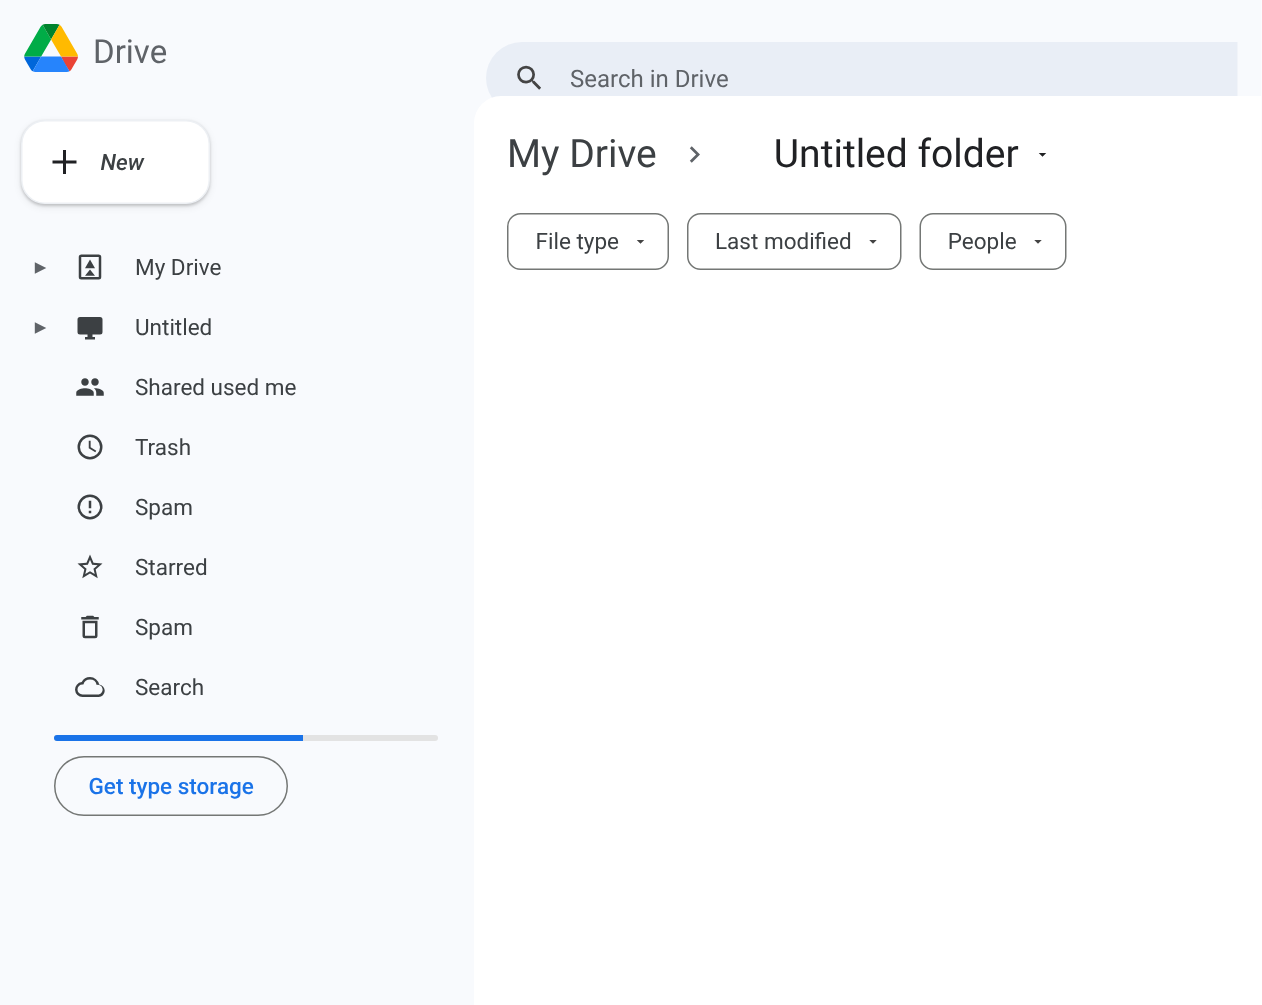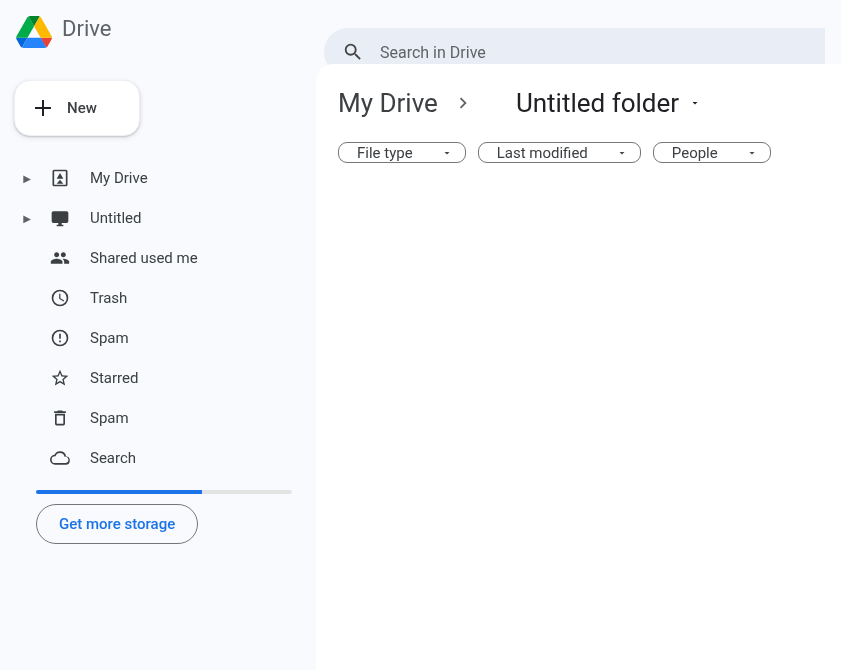--- a/index.html
+++ b/index.html
@@ -1,41 +1,41 @@
 <!DOCTYPE html>
 <html><head>
   <meta charset="utf-8">
   <style>
     * { margin:0; padding:0; box-sizing:border-box; font-family:'Google Sans',Roboto,Arial,sans-serif; }
     body { width:841px; height:670px; background:#f8fafd; overflow:hidden; color:#202124; }
     .header { display:flex; align-items:center; height:64px; padding:0 16px 0 16px; gap:8px; }
-    .logo-wrap { display:flex; align-items:flex-start; gap:10px; width:300px; }
+    .logo-wrap { display:flex; align-items:flex-end; gap:10px; width:300px; }
     .logo-text { font-size:22px; color:#5f6368; }
     .search { flex:1; margin-left:0; background:#e9eef6; height:48px; border-radius:24px 0 0 24px; display:flex; align-items:center; padding:0 18px; gap:16px;margin-top:40px; }
     .search-ic { color:#444; }
     .search-ph { color:#5f6368; font-size:16px; }
     .layout { display:flex; height:calc(670px - 64px); }
     .sidebar { width:316px; padding:16px 12px 0 14px; }
     .new-btn { background:#fff; border:1px solid #edf0f4; border-radius:16px; height:56px; width:126px; display:flex; align-items:center; gap:12px; padding:0 20px 0 16px; font-size:15px; box-shadow:0 1px 2px rgba(0,0,0,.18),0 2px 6px rgba(0,0,0,.08); cursor:pointer; margin-bottom:22px; }
-    .new-btn span.label { font-weight:500; color:#3c4043; }
+    .new-btn span.label { font-weight:500; color:#3c4043;font-style:italic; }
     .nav { list-style:none; }
     .nav li { display:flex; align-items:center; height:40px; padding:0 12px 0 8px; gap:18px; border-radius:20px; font-size:15px; color:#3c4043; cursor:pointer; }
     .nav li .arrow { width:10px; text-align:center; color:#5f6368; font-size:10px; }
     .nav li .ic { width:22px; text-align:center; color:#3c4043; }
     .storage-bar { margin:12px 12px 10px 22px; height:4px; background:#e3e3e3; border-radius:2px; overflow:hidden; }
     .storage-bar .fill { height:100%; background:#1a73e8; width:var(--pct); }
     .storage-text { margin:0 0 16px 22px; font-size:15px; color:#3c4043; }
     .storage-btn { margin-left:22px; height:40px; padding:0 22px; border:1px solid #747775; border-radius:20px; background:transparent; color:#1a73e8; font-size:15px; font-weight:500; cursor:pointer; }
     .main { flex:1; background:#fff; border-top-left-radius:18px; padding:24px 22px; }
     .bc { display:flex; align-items:center; gap:14px; margin-bottom:24px; }
     .bc-root { font-size:26px; color:#3c4043; }
     .bc-sep { color:#5f6368; }
     .bc-cur { display:flex; align-items:center; gap:10px; font-size:26px; color:#202124;margin-left:28px; }
     .filters { display:flex; gap:12px; }
-    .chip { height:21px; padding:0 12px 0 18px; border:1px solid #747775; border-radius:9px; background:#fff; display:flex; align-items:center; gap:28px; font-size:15px; color:#3c4043; cursor:pointer; }
+    .chip { height:38px; padding:0 12px 0 18px; border:1px solid #747775; border-radius:9px; background:#fff; display:flex; align-items:center; gap:8px; font-size:15px; color:#3c4043; cursor:pointer; }
     .chip .dd { color:#444; }
     svg { display:block; }
   </style>
 </head>
 <body>
 
 <div class="header">
   <div class="logo-wrap">
     <svg width="36" height="32" viewBox="0 0 87 78">
       <path d="M6.6 66.85l3.85 6.65c.8 1.4 1.95 2.5 3.3 3.3L27.5 53H0c0 1.55.4 3.1 1.2 4.5z" fill="#0066DA"></path>
@@ -135,21 +135,21 @@
               <path fill="currentColor" d="M19.35 10.04A7.49 7.49 0 0 0 12 4a7.5 7.5 0 0 0-6.65 4.04A6 6 0 0 0 6 20h13a5 5 0 0 0 .35-9.96M19 18H6a4 4 0 0 1 0-8h.71A5.5 5.5 0 0 1 12 6a5.5 5.5 0 0 1 5.35 4.35A3 3 0 0 1 19 18"></path>
             </svg>
           </span>
         <span>Search</span>
       </li>
     </ul>
 
     <div class="storage-bar">
         <div class="fill" style="--pct: 65%;"></div>
       </div>
-    <button class="storage-btn">Get more storage</button>
+    <button class="storage-btn">Get type storage</button>
   </div>
 
   <div class="main">
     <div class="bc">
       <span class="bc-root">My Drive</span>
       <svg class="bc-sep" width="22" height="22" viewBox="0 0 24 24">
           <path fill="currentColor" d="M10 6L8.59 7.41 13.17 12l-4.58 4.59L10 18l6-6z"></path>
         </svg>
       <span class="bc-cur">
         <span>Untitled folder</span>

